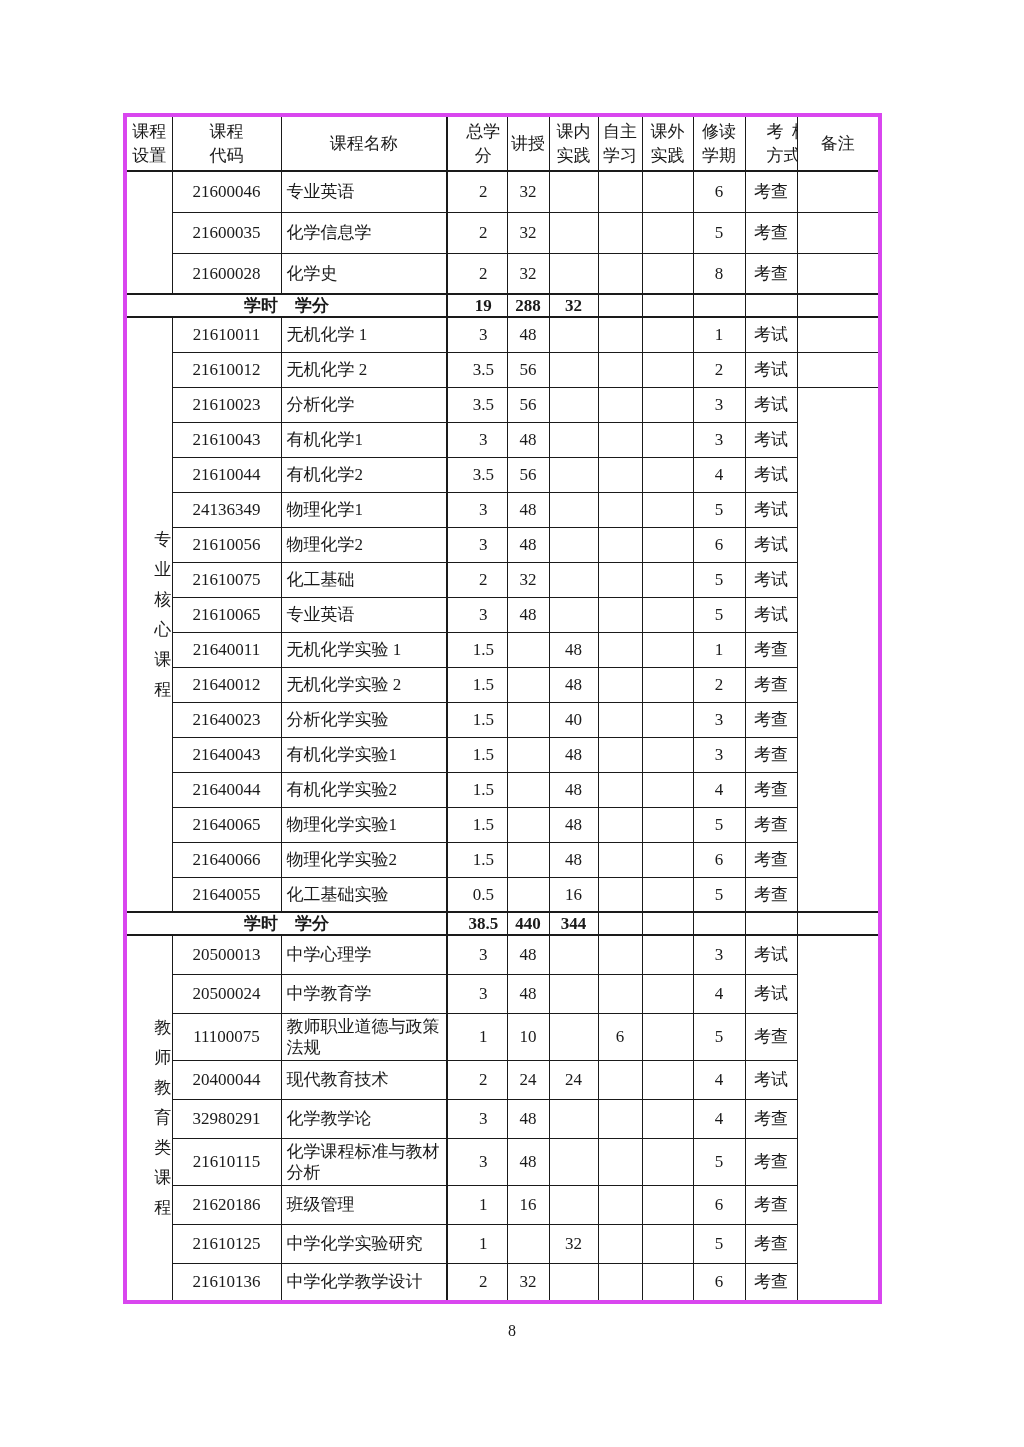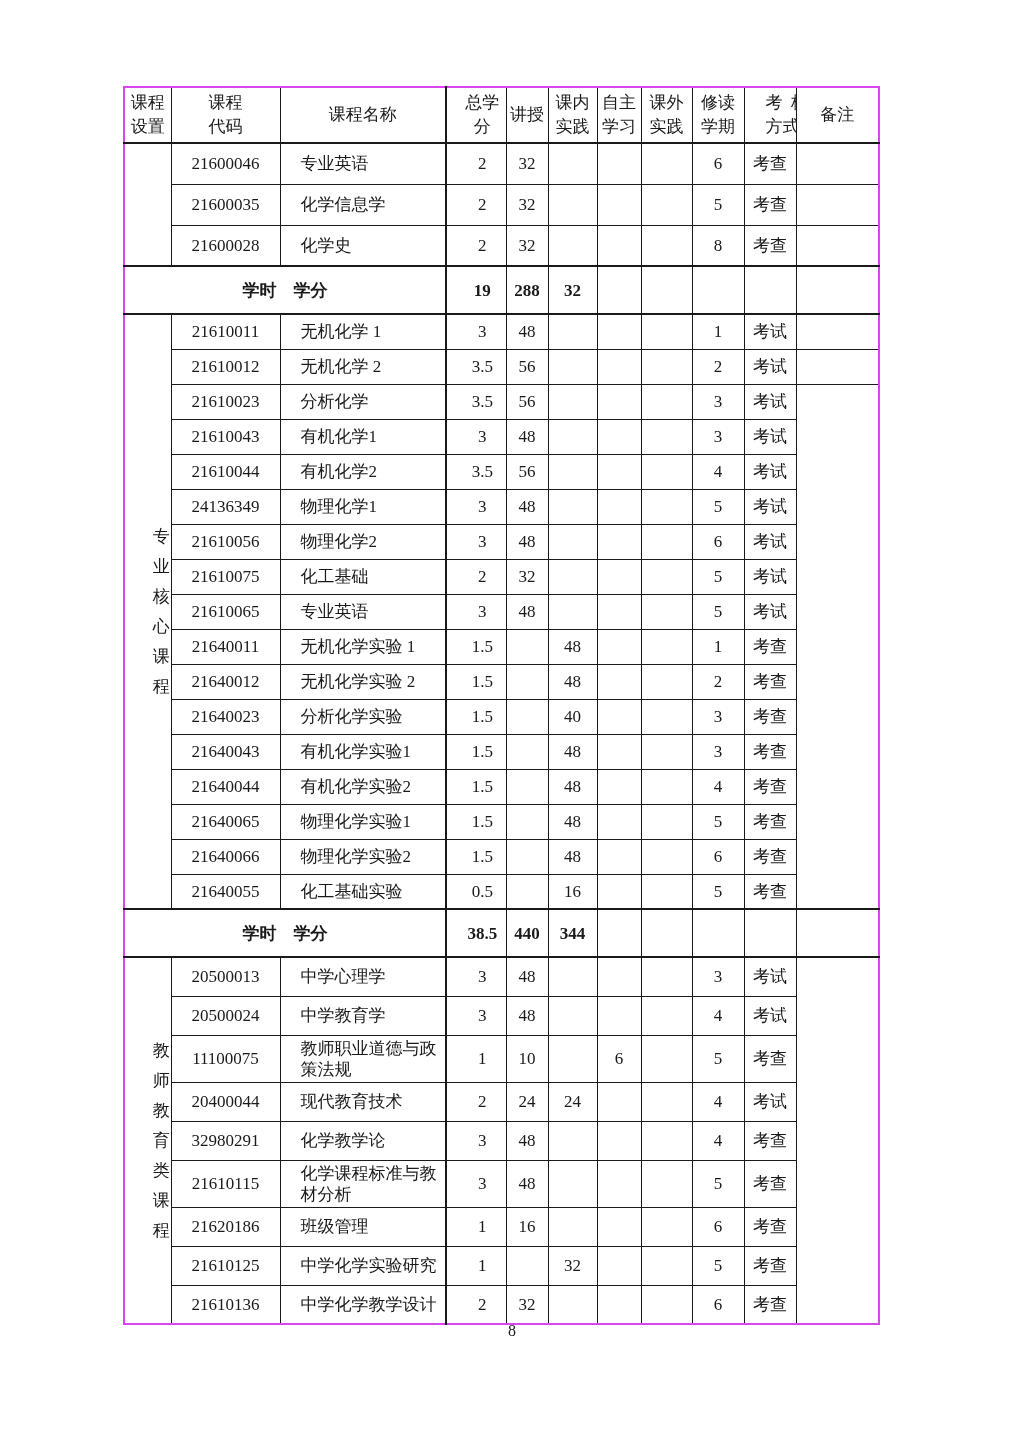--- a/index.html
+++ b/index.html
@@ -11,46 +11,46 @@
     color: #1a1a1a;
   }
   .page {
     position: relative;
     width: 1024px; height: 1447px;
     background: #ffffff;
     overflow: hidden;
   }
   table.curriculum {
     position: absolute;
-    left: 123px; top: 86px;
+    left: 123px; top: 113px;
     width: 755px;
     border-collapse: collapse;
     table-layout: fixed;
-    border: 2px solid #d946ef;
+    border: 4px solid #d946ef;
   }
   td {
     border: 1px solid #1a1a1a;
     padding: 0;
     text-align: center;
     vertical-align: middle;
     font-size: 17px;
     line-height: 21px;
     overflow: hidden;
   }
   thead td { height: 56px; border-bottom-width: 2px; line-height: 24px; }
   thead td div { white-space: pre; }
   td.hleft { text-align: left; padding-left: 21px; }
-  td.name { text-align: left; padding: 2px 3px 2px 20px; }
+  td.name { text-align: left; padding: 2px 3px 2px 5px; }
   td.bl2 { border-left-width: 2px; padding-left: 12px; }
   td.group-cell { line-height: 30px; font-size: 17px; padding-left: 27px; }
   tr.s0 { height: 41px; }
   tr.s1 { height: 35px; }
   tr.s2 { height: 39px; }
   tr.sum td {
-    height: 48px;
+    height: 23px;
     border-top-width: 2px;
     border-bottom-width: 2px;
     font-weight: bold;
   }
   .page-number {
     position: absolute;
     left: 0; top: 1322px;
     width: 1024px;
     text-align: center;
     font-size: 16px;

